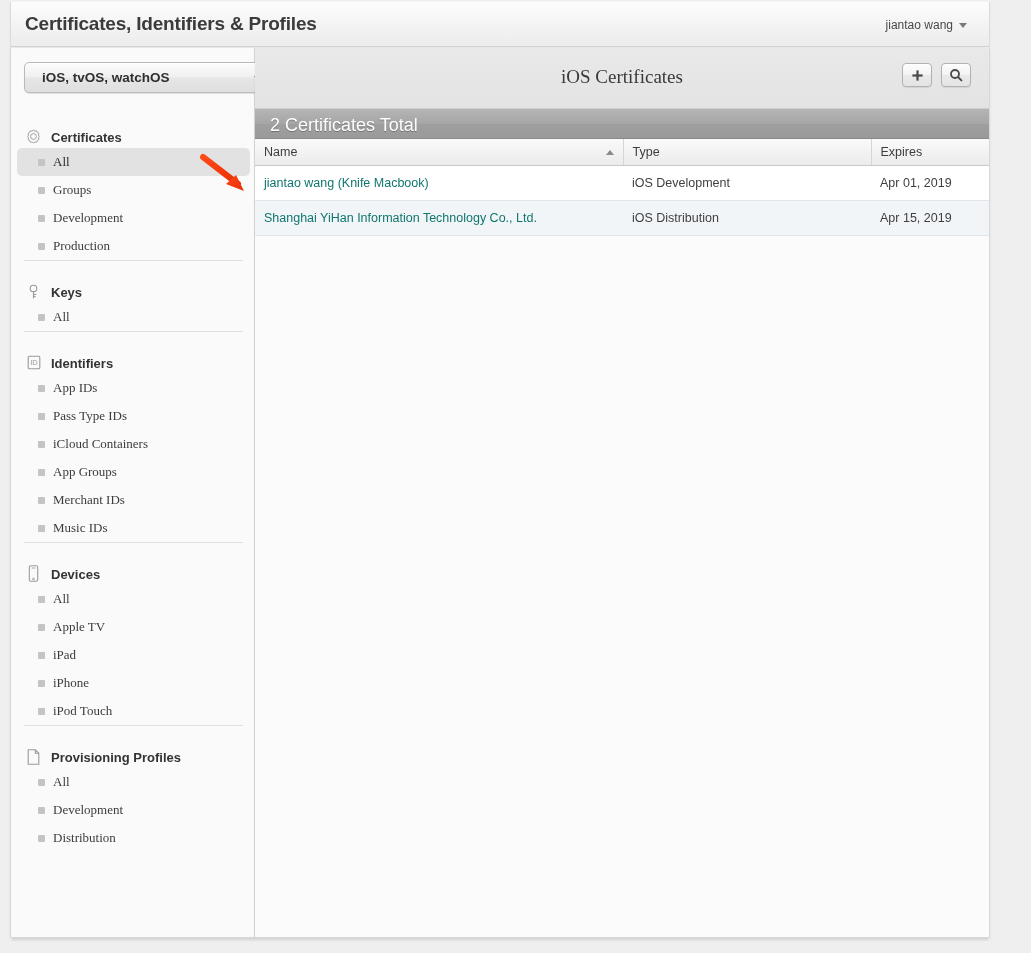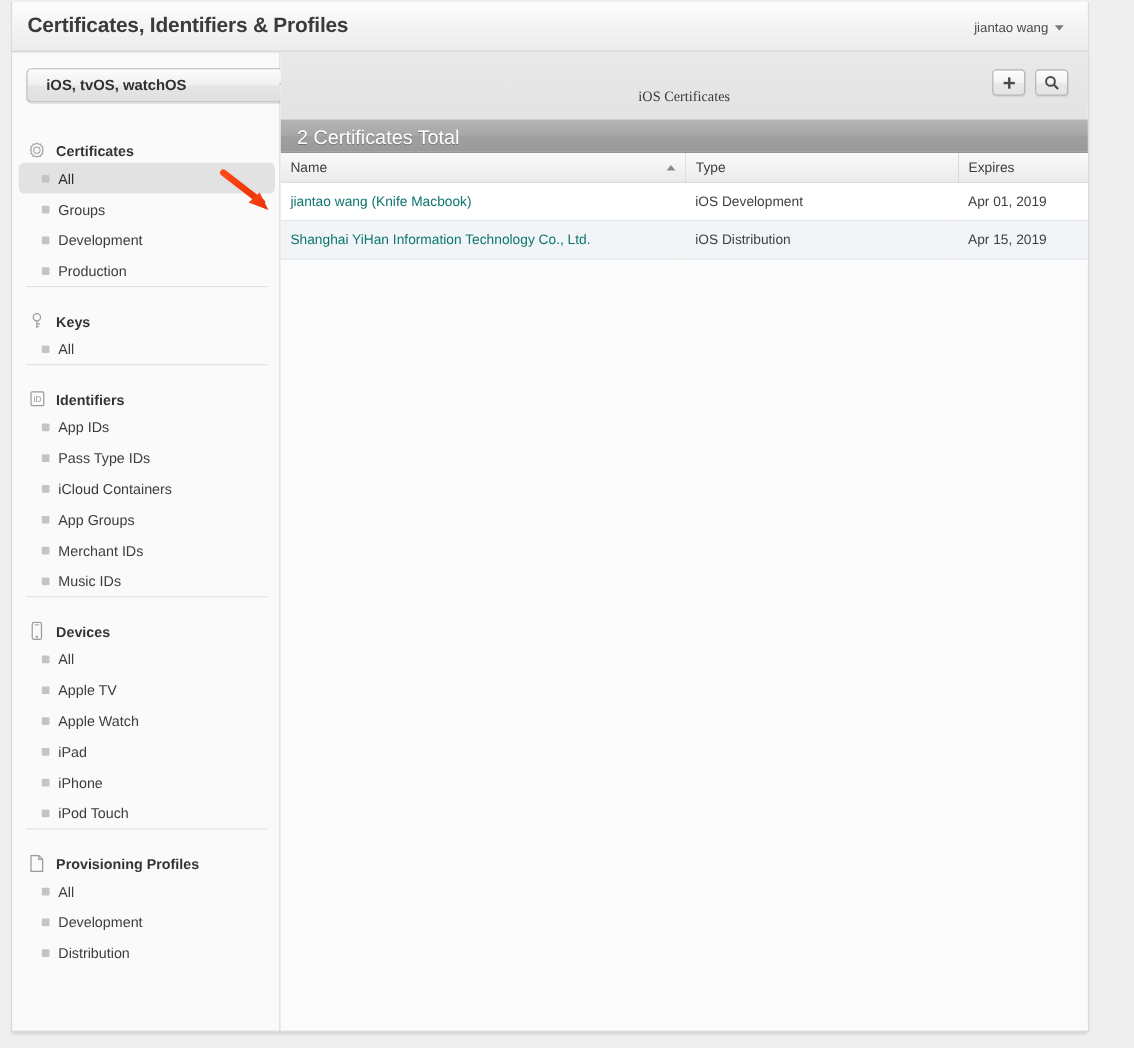--- a/index.html
+++ b/index.html
@@ -170,20 +170,21 @@
     top: 11px;
     width: 7px;
     height: 7px;
     background: #c4c4c4;
     border-radius: 1px;
   }
   .nav-item-label {
     font-size: 13px;
     color: #3c3c3c;
     white-space: nowrap;
+    font-family: Liberation Serif, serif;
   }
   .nav-item.selected .nav-item-label { color: #2b2b2b; }
 
   
   .content {
     position: absolute;
     left: 255px;
     top: 48px;
     width: 735px;
     height: 890px;
@@ -198,23 +199,23 @@
 
   .content-header {
     position: relative;
     height: 60px;
     background: linear-gradient(to bottom, #e9e9e9 0%, #e3e3e3 100%);
     border-bottom: 1px solid #cfcfcf;
   }
   .content-title {
     position: absolute;
     left: 0; right: 0;
-    top: 32px;
+    top: 18px;
     text-align: center;
-    font-size: 13px;
+    font-size: 19px;
     color: #3a3a3a;
     font-family: "Liberation Serif", serif;
   }
   .header-buttons {
     position: absolute;
     right: 18px;
     top: 15px;
     display: flex;
     gap: 9px;
   }
@@ -426,24 +427,20 @@
             </span>
             <span class="nav-header-label">Devices</span>
           </div>
           <div class="nav-item">
             <span class="nav-bullet"></span>
             <span class="nav-item-label">All</span>
           </div>
           <div class="nav-item">
             <span class="nav-bullet"></span>
             <span class="nav-item-label">Apple TV</span>
-          </div>
-          <div class="nav-item">
-            <span class="nav-bullet"></span>
-            <span class="nav-item-label">Apple Watch</span>
           </div>
           <div class="nav-item">
             <span class="nav-bullet"></span>
             <span class="nav-item-label">iPad</span>
           </div>
           <div class="nav-item">
             <span class="nav-bullet"></span>
             <span class="nav-item-label">iPhone</span>
           </div>
           <div class="nav-item">

